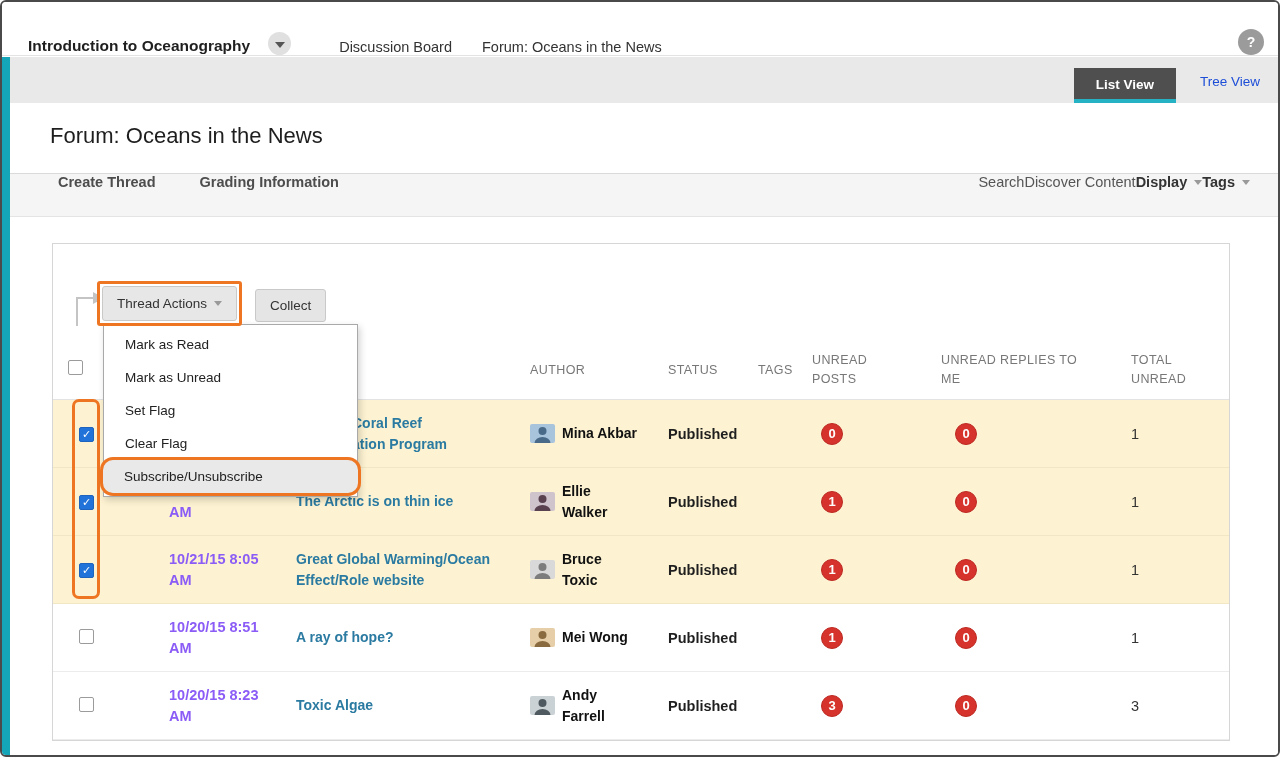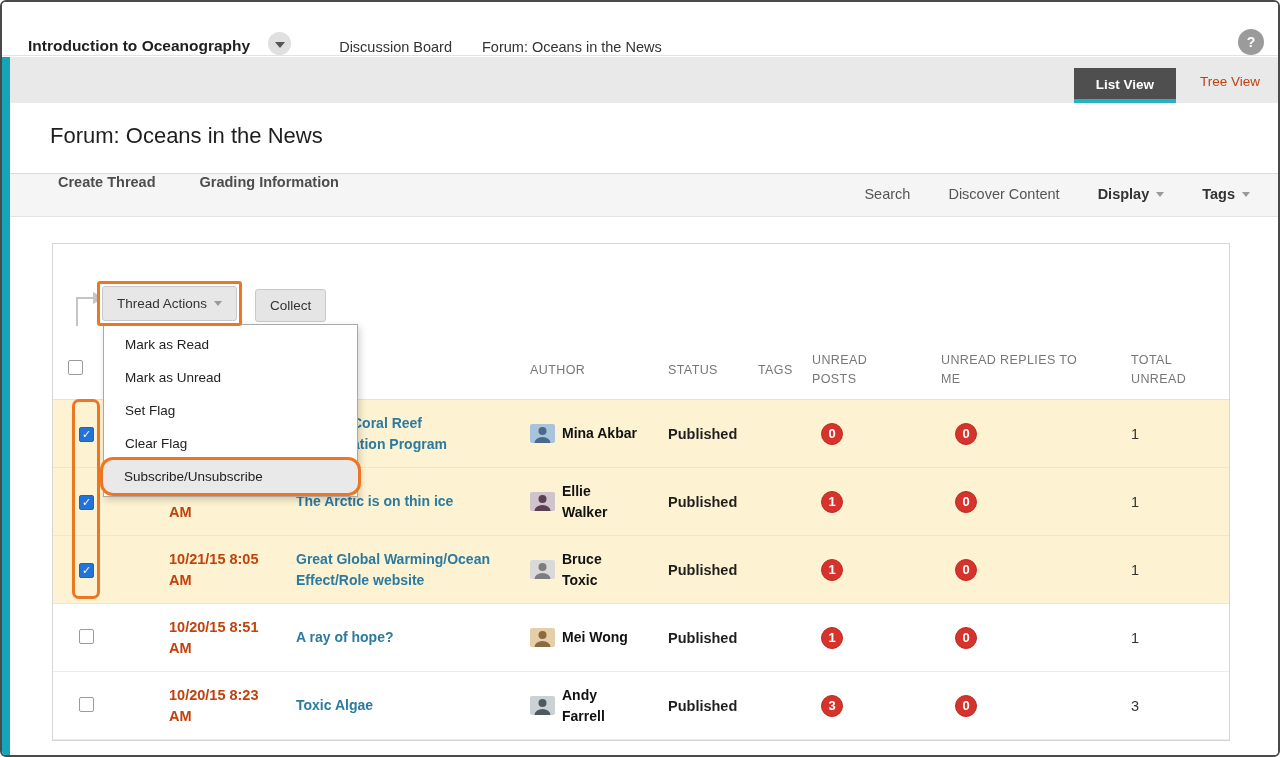--- a/index.html
+++ b/index.html
@@ -37,32 +37,32 @@
   .main { position:absolute; top:55px; left:0; right:0; bottom:0; }
   .teal-stripe { position:absolute; left:0; top:0; bottom:0; width:8px; background:#14a5b8; z-index:10; }
   .main-inner { margin-left:8px; height:100%; position:relative; background:#fff; }
 
   .gray-band { height:46px; background:#e9e9e9; position:relative; }
   .tabs { position:absolute; right:18px; bottom:0; display:flex; align-items:flex-end;text-align:center; }
   .tab-list {
     background:#4f4f4f; color:#fff; font-weight:bold; font-size:13.5px;
     padding:9px 22px 7px; border-bottom:4px solid #25b2c4; cursor:pointer;
   }
-  .tab-tree { color:#c2410c; font-size:13.5px; margin-left:24px; padding-bottom:14px; cursor:pointer; }
+  .tab-tree { color:#1d4ed8; font-size:13.5px; margin-left:24px; padding-bottom:14px; cursor:pointer; }
 
   .title-section { background:#fff; height:70px; padding:20px 0 0 40px; }
   .page-title { font-size:22px; color:#1e1e1e; font-weight:500; }
 
   .action-bar {
     height:44px; background:#f5f5f5; border-top:1px solid #dadada; border-bottom:1px solid #e4e4e4;
     display:flex; align-items:flex-start; padding:0 28px 2px 48px; font-size:14.5px;
   }
   .ab-left { display:flex; gap:44px; }
   .ab-left .ab-item { font-weight:bold; color:#4d4d4d; cursor:pointer; }
-  .ab-right { margin-left:auto; display:flex; gap:38px; align-items:center;margin-top:12px; }
+  .ab-right { margin-left:auto; display:flex; align-items:center; }
   .ab-right .ab-plain { color:#555; cursor:pointer; }
   .ab-right .ab-bold { font-weight:bold; color:#333; cursor:pointer; display:flex; align-items:center; }
   .caret { width:0; height:0; border-left:4px solid transparent; border-right:4px solid transparent; border-top:5px solid #9a9a9a; display:inline-block; margin-left:7px; }
 
   
   .content-box {
     position:relative; margin:26px 48px 0 42px; height:498px;
     border:1px solid #d6d6d6; background:#fff;
   }
 
@@ -120,21 +120,21 @@
   .cb {
     width:15px; height:15px; border:1px solid #9b9b9b; border-radius:2px; background:#fff;
     display:inline-flex; align-items:center; justify-content:center; cursor:pointer;
   }
   .cb.checked { background:#2273d9; border-color:#1e63bd; }
   .cb.checked::after { content:"✓"; color:#fff; font-size:11px; font-weight:bold; line-height:1; }
   .t-header .cb { margin-left:15px; }
   .t-row .cb { margin-left:26px; }
 
   .pl { white-space:pre-line; }
-  .date-cell { font-weight:bold; color:#c2410c; font-size:14.5px; line-height:21px; }
+  .date-cell { font-weight:bold; color:#8b5cf6; font-size:14.5px; line-height:21px; }
   .thread-link { font-weight:bold; color:#2a7aa1; line-height:21px; cursor:pointer; }
   .indent-clip .thread-link { display:inline-block; padding-left:56px; }
   .author-cell { display:flex; align-items:center; }
   .author-name { font-weight:bold; color:#111; font-size:14px; line-height:21px; }
   .status-cell { font-weight:bold; color:#1f1f1f; font-size:14.5px; }
   .total-cell { color:#333; font-size:14.5px; }
 
   .badge {
     min-width:22px; height:22px; border-radius:11px; padding:0 5px;
     background:#d6332c; border:1px solid #bd2b24; color:#fff;

